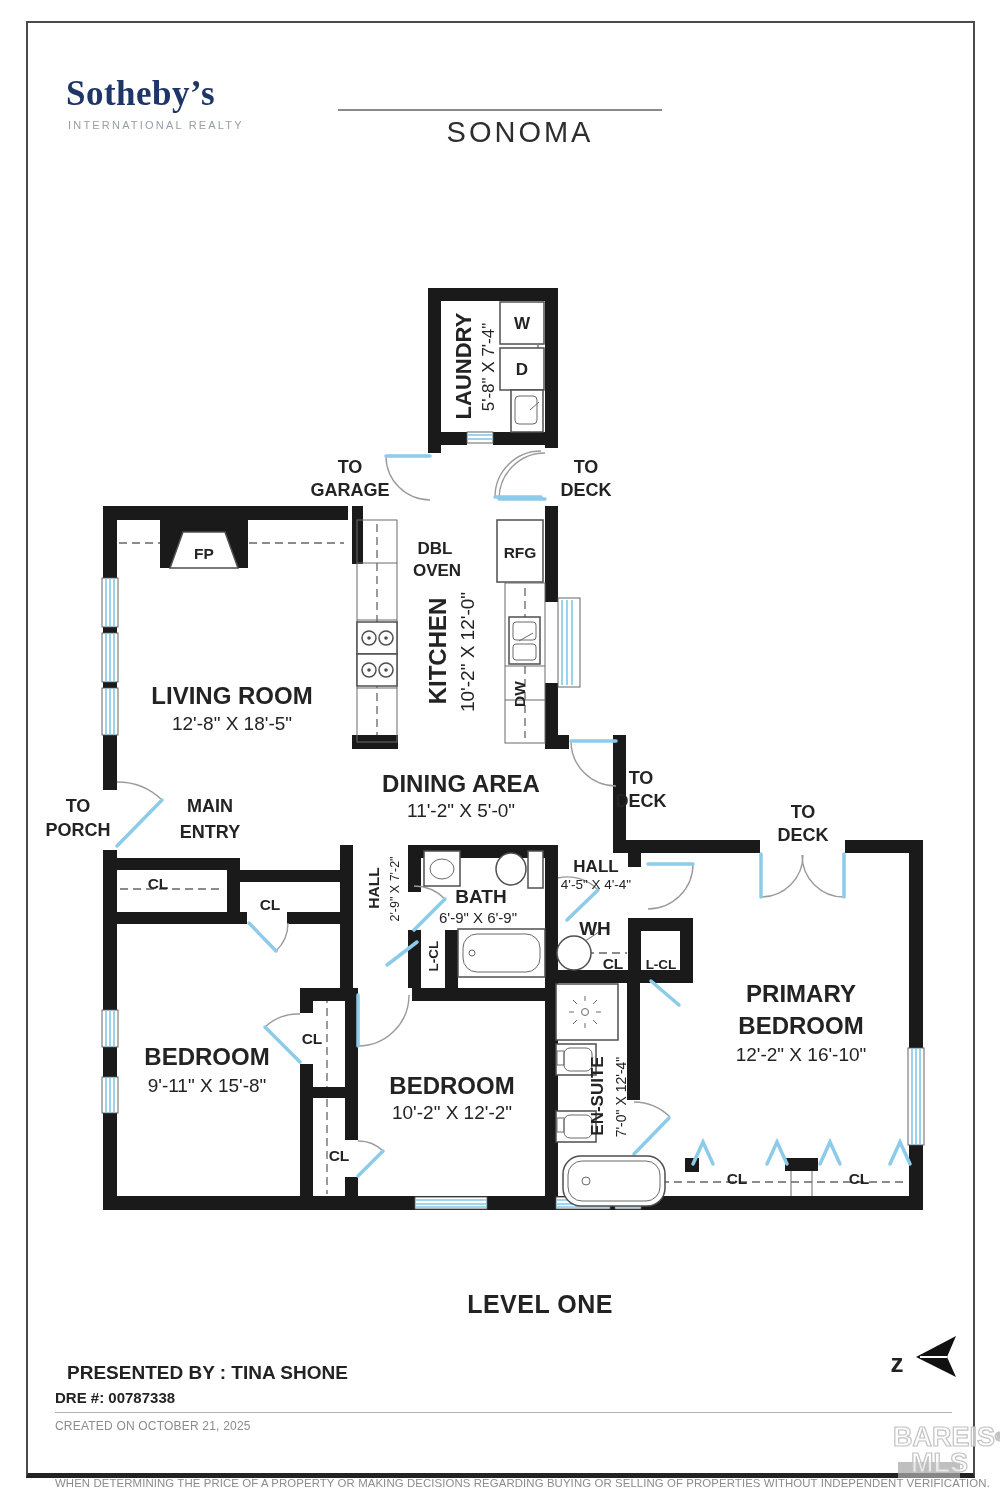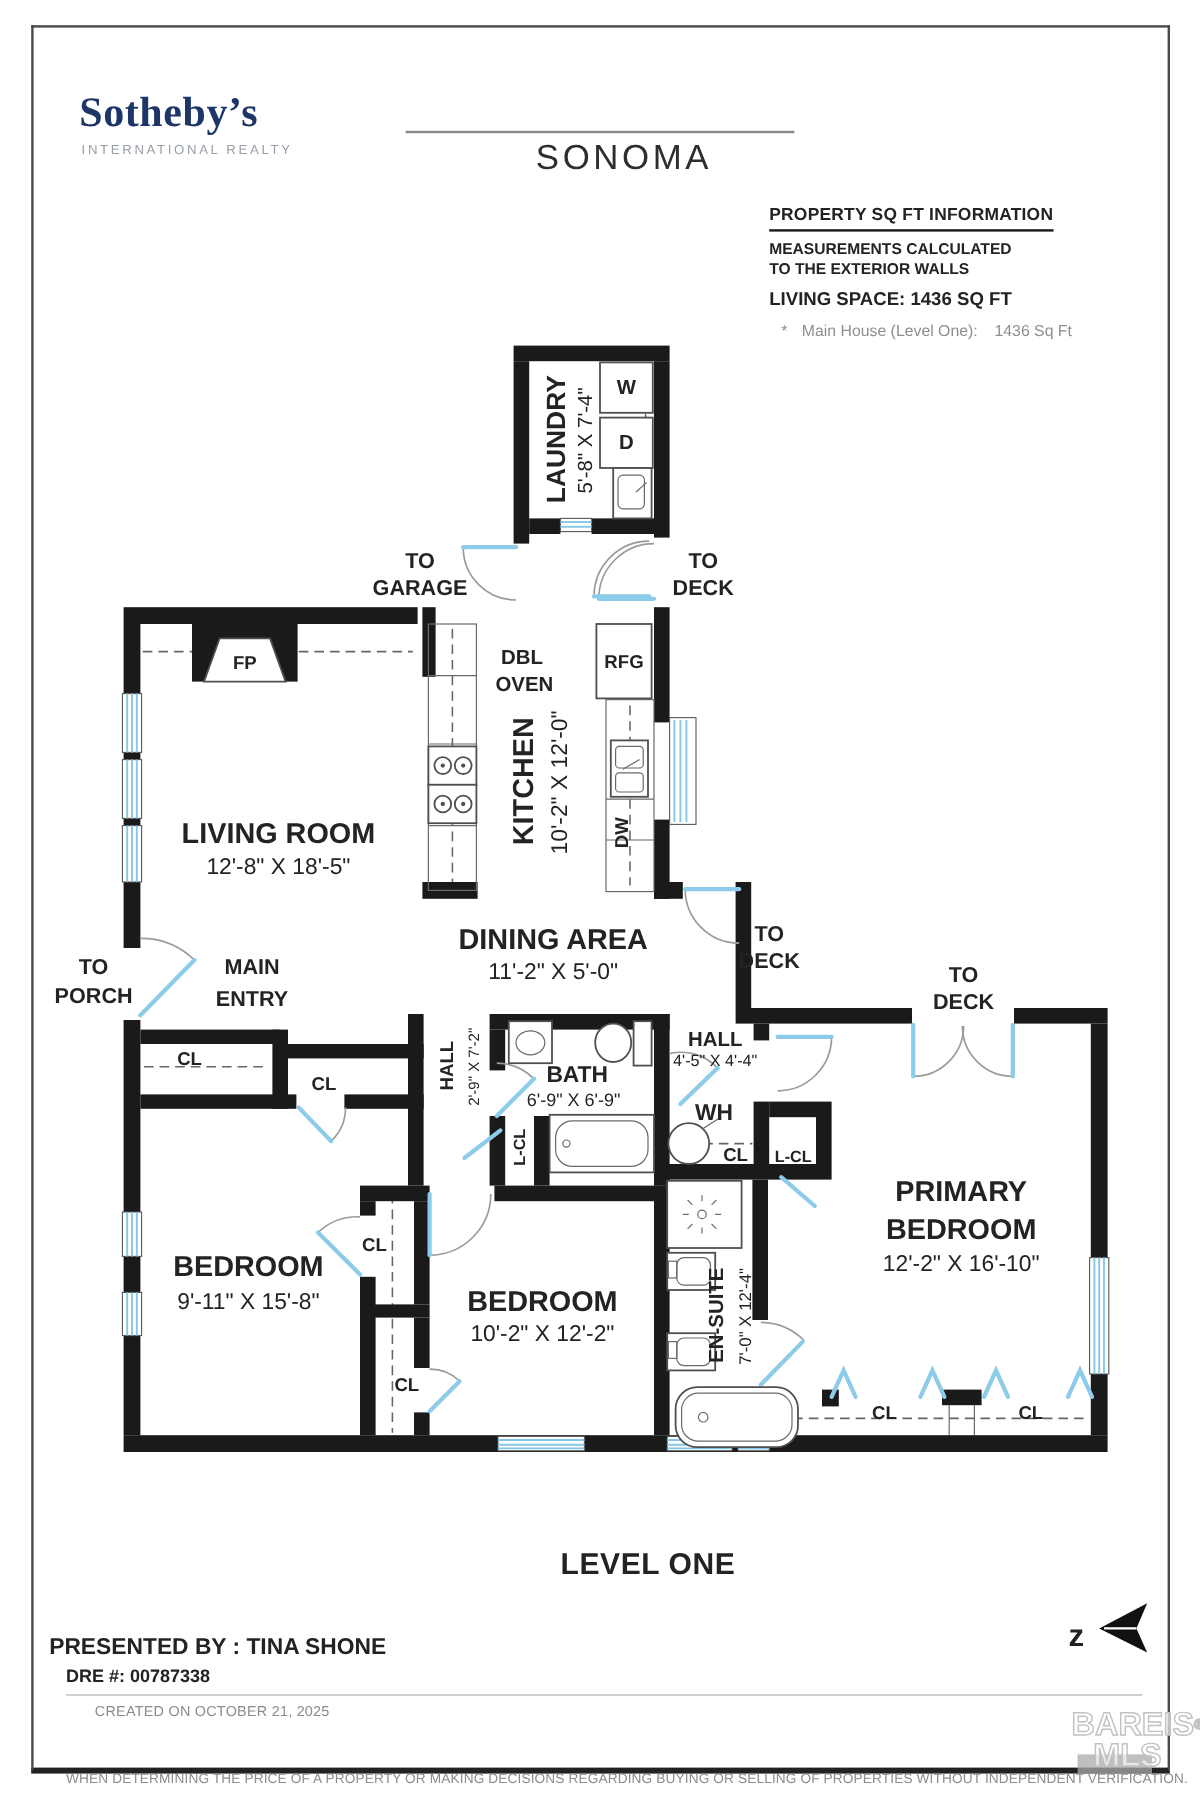--- a/index.html
+++ b/index.html
@@ -21,24 +21,24 @@
   .sqft-h{display:inline-block;font-weight:700;font-size:14.5px;padding-bottom:4px;
           border-bottom:2px solid #1a1a1a;letter-spacing:0.2px;}
   .sqft-n{margin-top:7px;font-weight:700;font-size:13px;line-height:16px;}
   .sqft-l{margin-top:9px;font-weight:700;font-size:15.5px;}
   .sqft-i{margin-top:9px;font-size:13.2px;color:#8f8f8f;}
   .sqft-i .star{margin-left:10px;margin-right:12px;}
   .sqft-i .val{margin-left:14px;}
   
   .level{position:absolute;left:40px;right:0;top:1246px;text-align:center;font-weight:700;
          font-size:25px;letter-spacing:0.5px;margin-top:44px;}
-  .presented{position:absolute;left:41px;top:1362px;font-weight:700;font-size:19px;text-align:center;}
+  .presented{position:absolute;left:67px;top:1362px;font-weight:700;font-size:19px;text-align:center;}
   .dre{position:absolute;left:55px;top:1389px;font-weight:700;font-size:15px;}
   .footrule{position:absolute;left:55px;top:1412px;width:897px;height:1px;background:#b3b3b3;}
-  .created{position:absolute;left:55px;top:1419px;font-size:12px;color:#8c8c8c;letter-spacing:0.2px;margin-left:24px;}
+  .created{position:absolute;left:55px;top:1419px;font-size:12px;color:#8c8c8c;letter-spacing:0.2px;}
   .disc1{position:absolute;left:55px;top:1437px;font-size:11.4px;color:#8c8c8c;letter-spacing:0.1px;}
   .disc2{position:absolute;left:55px;top:1456px;font-size:11.4px;color:#8c8c8c;letter-spacing:0.1px;margin-top:21px;}
   
   .watermark{position:absolute;left:893px;top:1424px;width:110px;z-index:5;font-weight:800;
              font-size:27px;color:rgba(255,255,255,0.65);-webkit-text-stroke:1.2px #c2c2c2;
              line-height:26px;text-align:left;}
   .wm-reg{font-size:12px;vertical-align:top;}
   .wm-bar{position:absolute;left:5px;top:38px;width:62px;height:16px;background:#a9a9a9;opacity:0.75;z-index:-1;}
   .wm-l2{margin-left:18px;}
   
@@ -74,31 +74,20 @@
 <body>
 
 <div id="canvas">
   <div class="frame"></div>
 
   <div class="logo">Sotheby’s</div>
   <div class="logo-tag">INTERNATIONAL REALTY</div>
   <div class="title-rule"></div>
   <div class="subtitle">SONOMA</div>
 
-  <div class="sqft">
-    <div class="sqft-h">PROPERTY SQ FT INFORMATION</div>
-    <div class="sqft-n">
-      <div>MEASUREMENTS CALCULATED</div>
-      <div>TO THE EXTERIOR WALLS</div>
-    </div>
-    <div class="sqft-l">LIVING SPACE: 1436 SQ FT</div>
-    <div class="sqft-i">
-      <span class="star">*</span><span>Main House (Level One):</span><span class="val">1436 Sq Ft</span>
-    </div>
-  </div>
 
   <svg width="1000" height="1500" viewBox="0 0 1000 1500">
 
     <g>
       <path class="dash" d="M119,543 H344"></path>
       <path class="dash" d="M377,524 V740"></path>
       <path class="dash" d="M525,588 V738"></path>
       <path class="dash" d="M538,306 V388"></path>
       <path class="dash" d="M120,889 H224"></path>
       <path class="dash" d="M547,953 H627"></path>

